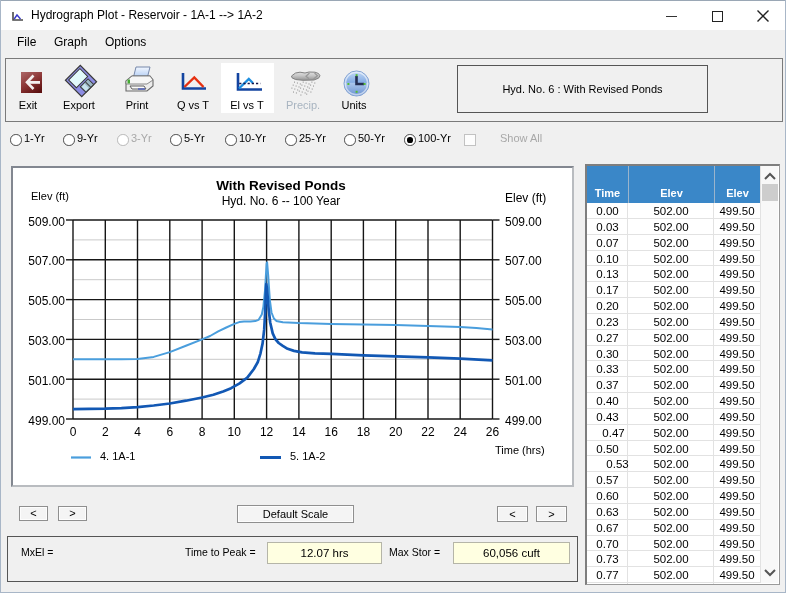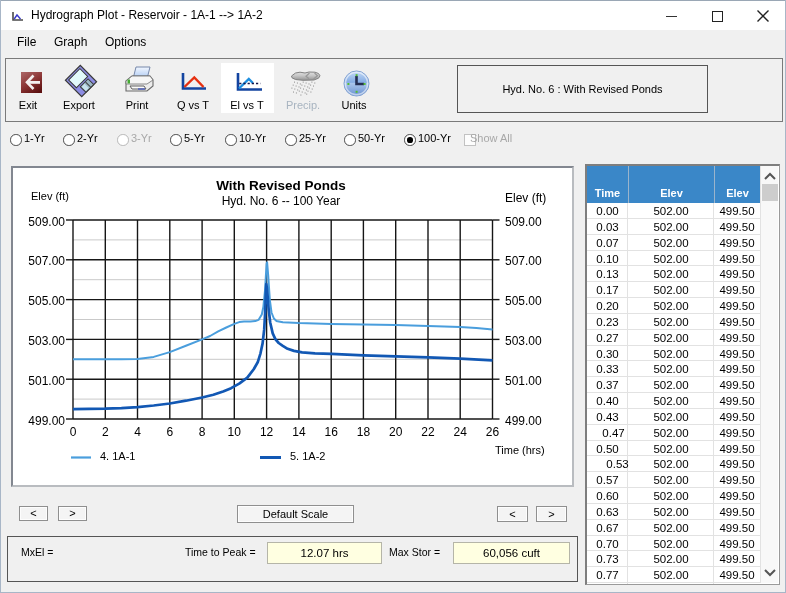--- a/index.html
+++ b/index.html
@@ -176,35 +176,35 @@
   <div id="menubar">
     <span class="menuitem" style="left:16px;">File</span>
     <span class="menuitem" style="left:53px;">Graph</span>
     <span class="menuitem" style="left:104px;">Options</span>
   </div>
   <div id="hydbox">Hyd. No. 6 : With Revised Ponds</div>
   <div id="radiorow">
     <span class="radio" style="left:9px;"></span>
       <span class="rlabel" style="left:23px;">1-Yr</span>
     <span class="radio" style="left:62px;"></span>
-      <span class="rlabel" style="left:76px;">2-Yr</span>
+      <span class="rlabel" style="left:76px;">9-Yr</span>
     <span class="radio dis" style="left:116px;"></span>
       <span class="rlabel dis" style="left:130px;">3-Yr</span>
     <span class="radio" style="left:169px;"></span>
       <span class="rlabel" style="left:183px;">5-Yr</span>
     <span class="radio" style="left:224px;"></span>
       <span class="rlabel" style="left:238px;">10-Yr</span>
     <span class="radio" style="left:284px;"></span>
       <span class="rlabel" style="left:298px;">25-Yr</span>
     <span class="radio" style="left:343px;"></span>
       <span class="rlabel" style="left:357px;">50-Yr</span>
     <span class="radio sel" style="left:403px;"></span>
       <span class="rlabel" style="left:417px;">100-Yr</span>
     <span id="showall-box"></span>
-      <span class="rlabel dis" style="left:469px;">Show All</span>
+      <span class="rlabel dis" style="left:499px;">Show All</span>
   </div>
   <div id="chartpanel">
     <svg width="559" height="317" viewBox="2 2 559 317">
       <g id="grid">
       <line x1="62.0" y1="233.1" x2="481.5" y2="233.1" stroke="#c9c9c9" stroke-width="1"></line>
       <line x1="62.0" y1="193.3" x2="481.5" y2="193.3" stroke="#c9c9c9" stroke-width="1"></line>
       <line x1="62.0" y1="153.5" x2="481.5" y2="153.5" stroke="#c9c9c9" stroke-width="1"></line>
       <line x1="62.0" y1="113.7" x2="481.5" y2="113.7" stroke="#c9c9c9" stroke-width="1"></line>
       <line x1="62.0" y1="73.9" x2="481.5" y2="73.9" stroke="#c9c9c9" stroke-width="1"></line>
       <line x1="62.0" y1="253.0" x2="481.5" y2="253.0" stroke="#161616" stroke-width="1.4"></line>

